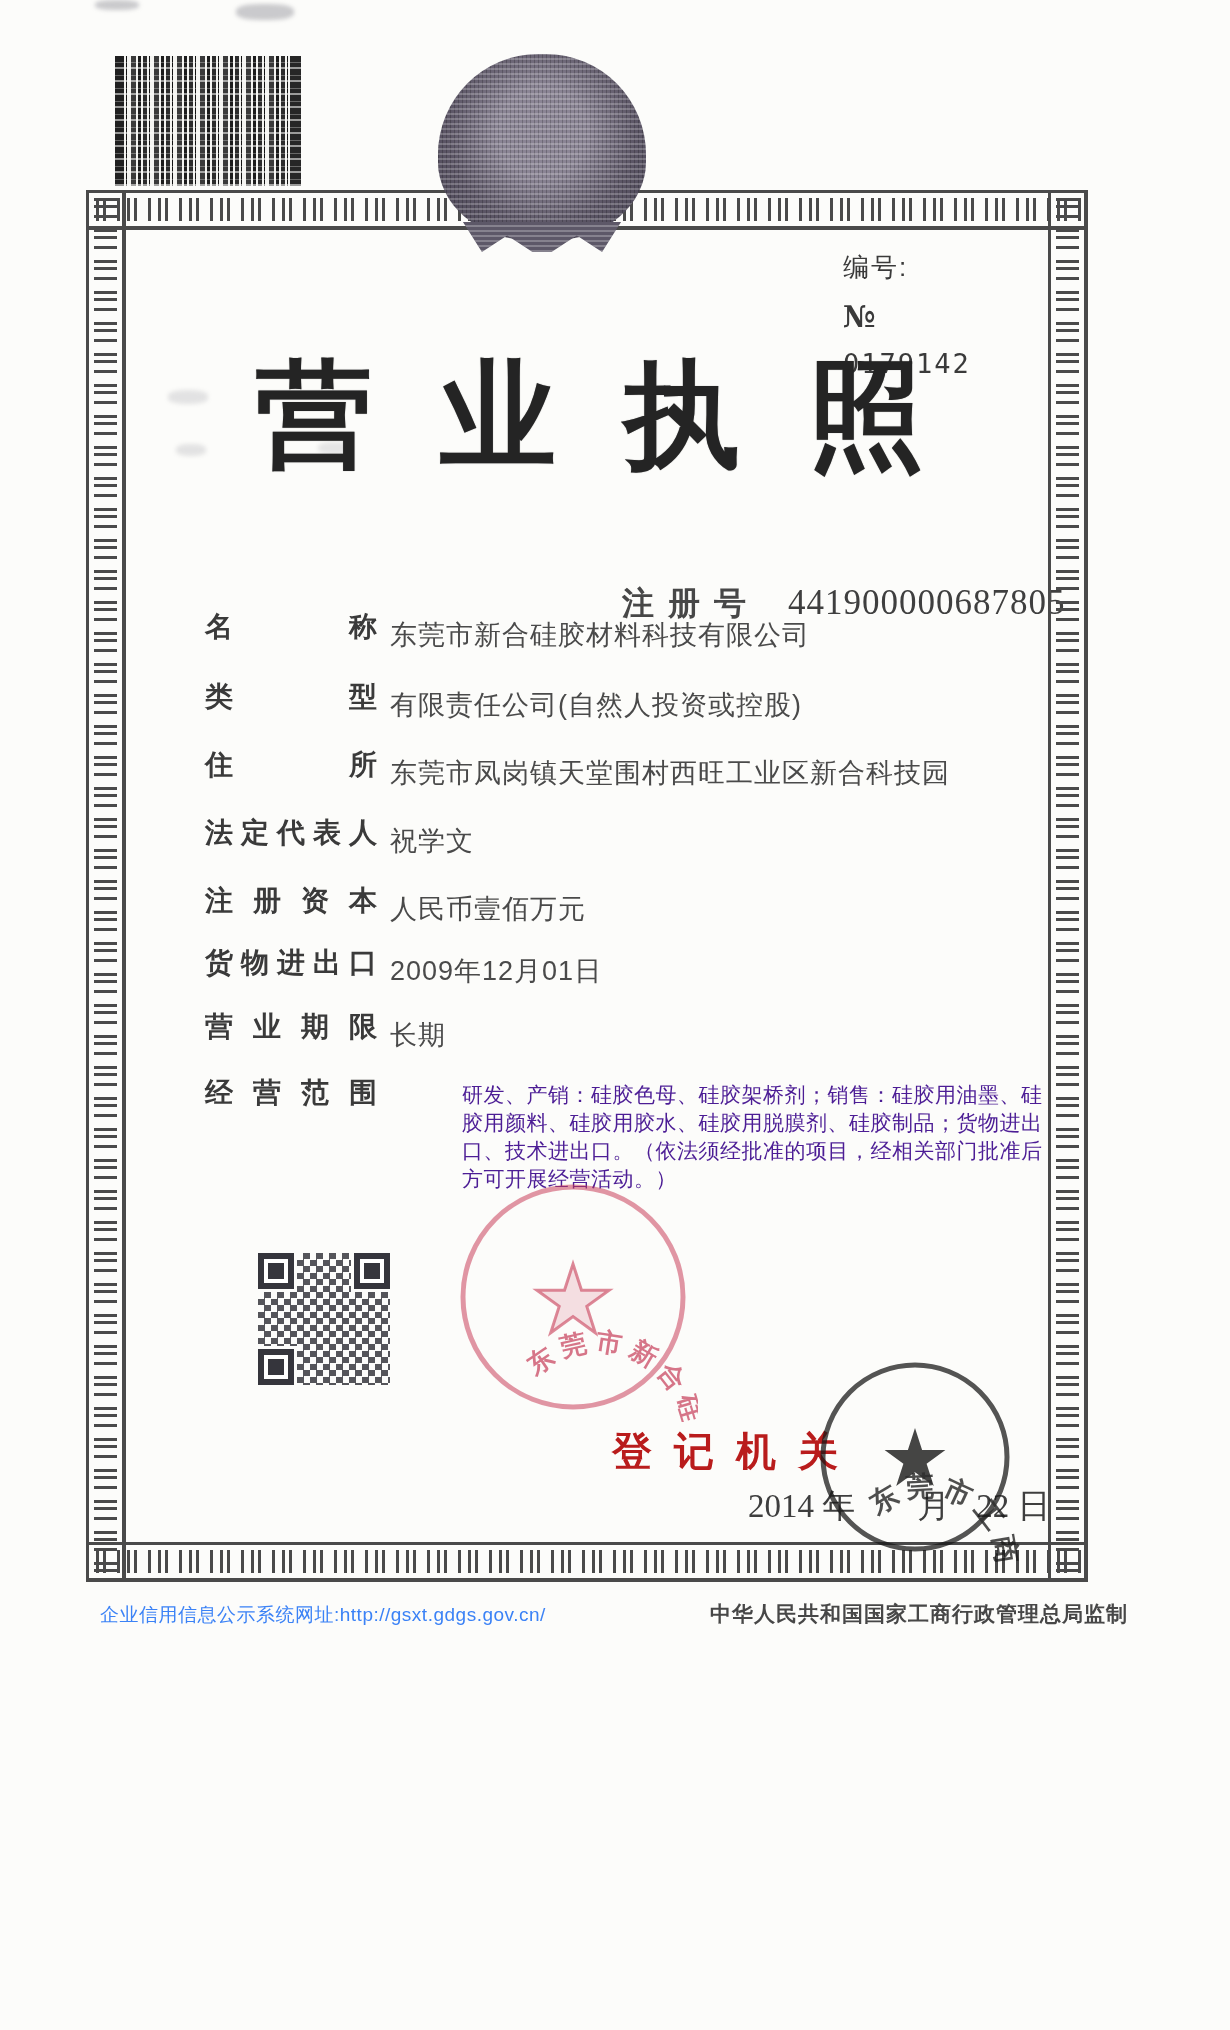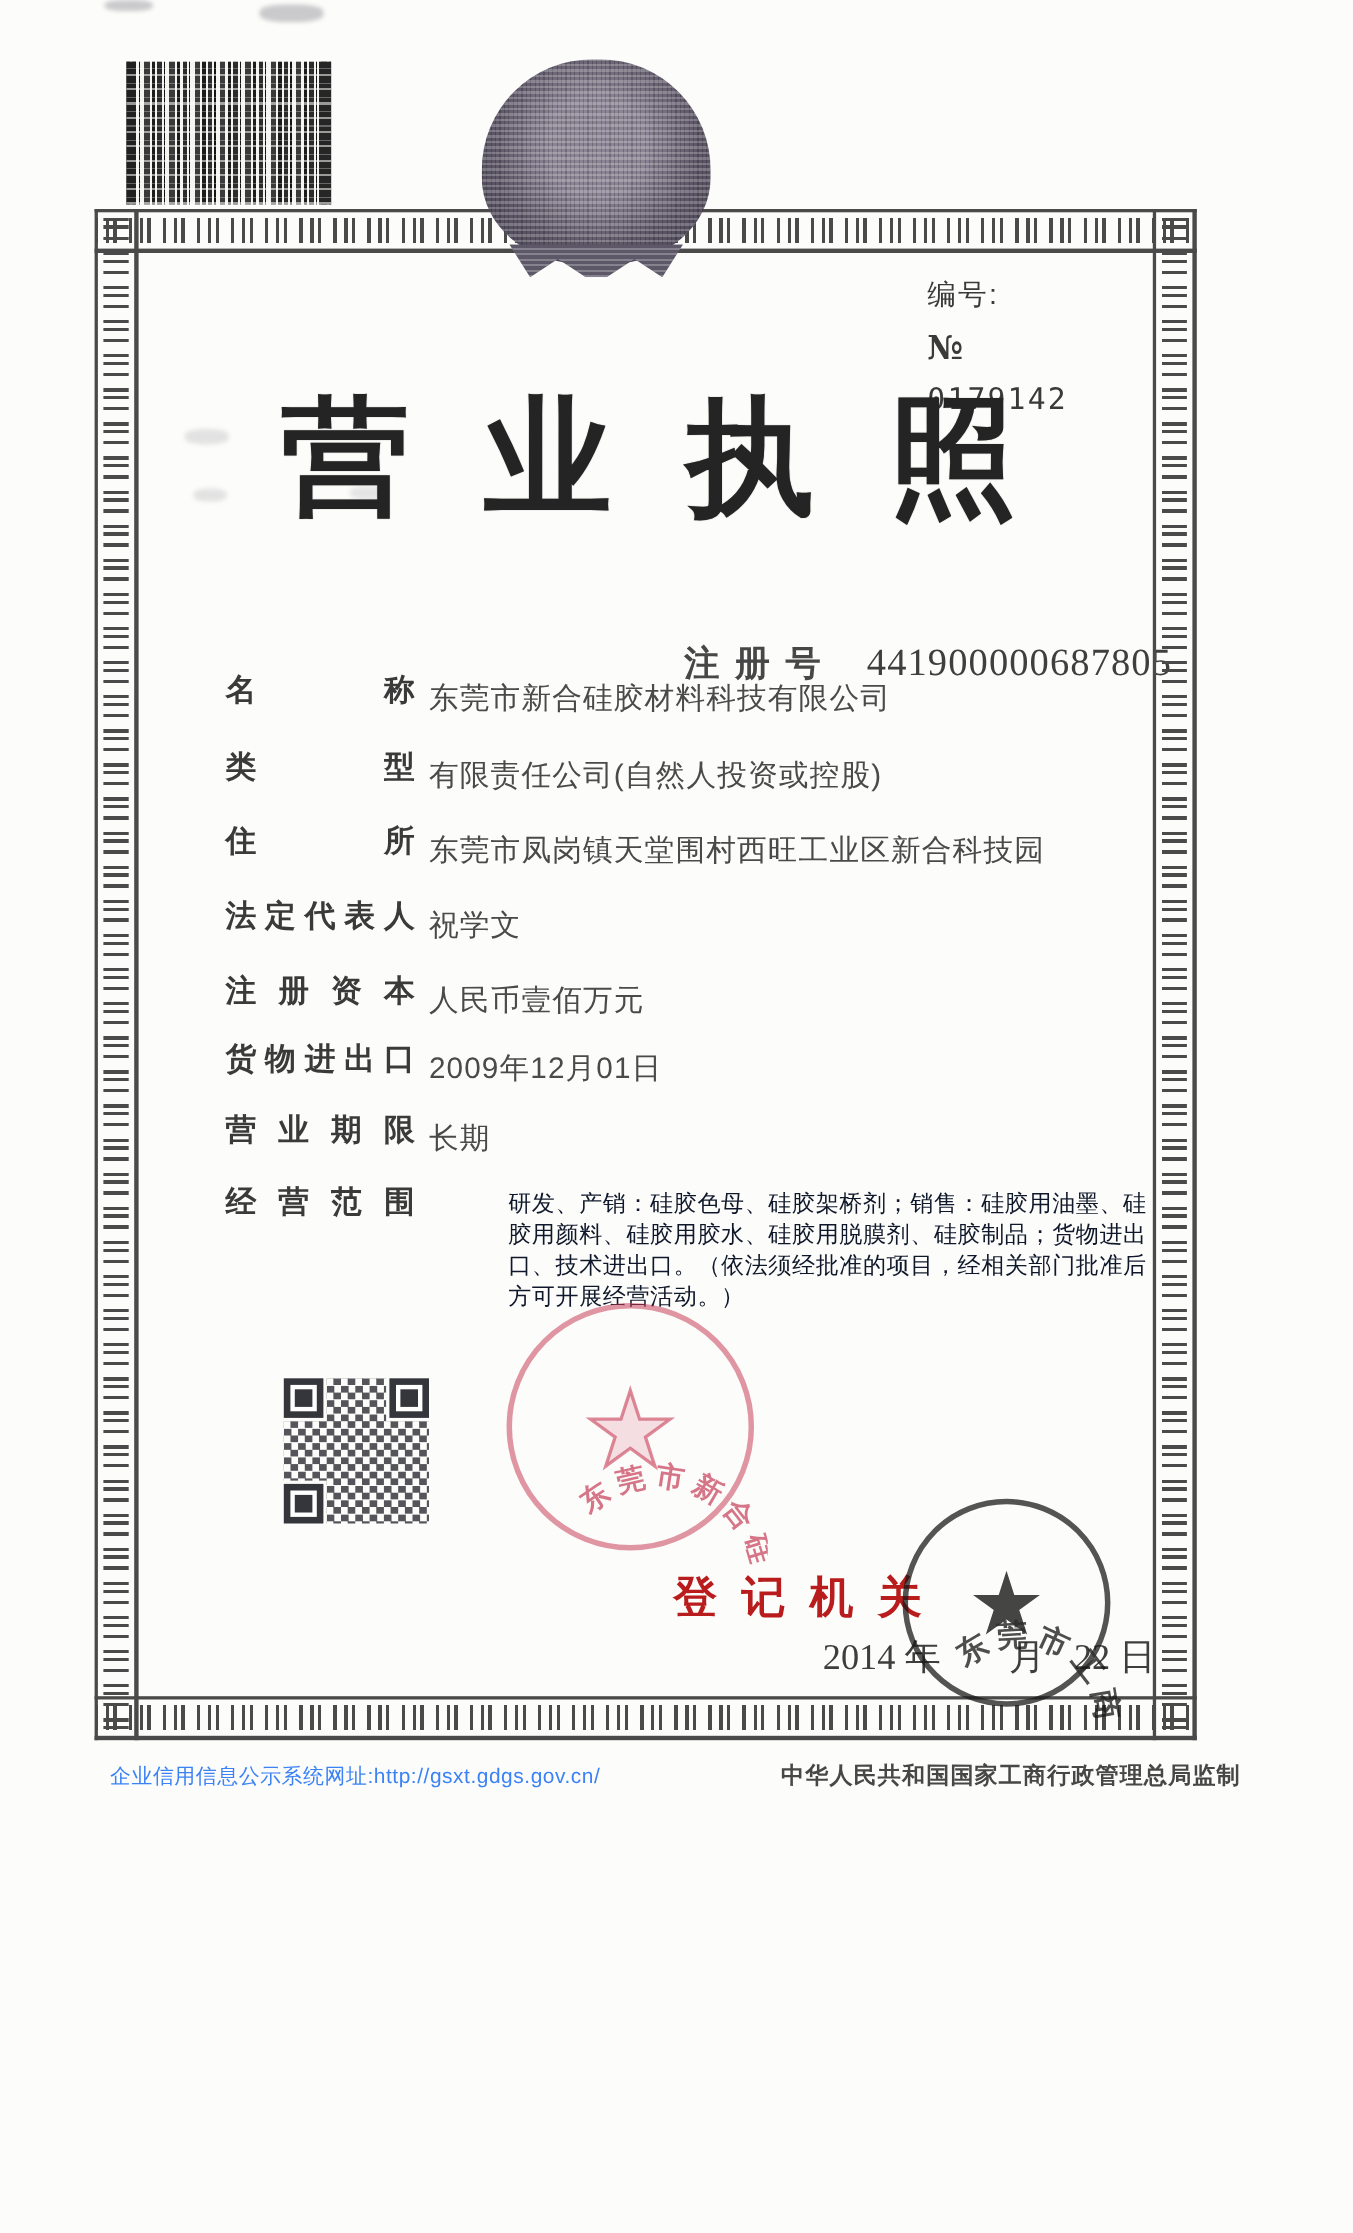--- a/index.html
+++ b/index.html
@@ -79,21 +79,21 @@
   .regno .num { font-family:"Liberation Serif", serif; font-size:35px; color:#3f3f3f; letter-spacing:1px; }
 
   .field-row { position:absolute; left:205px; width:850px; display:flex; align-items:flex-start; gap:13px; }
   .field-row .label {
     width:172px; flex:0 0 172px;
     font-size:28px; font-weight:600; color:#3a3a3a;
     text-align:justify; text-align-last:justify; text-justify:inter-character;
     line-height:1.1;
   }
   .field-row .value { font-size:27px; color:#4a4a4a; letter-spacing:1px; padding-top:7px; line-height:1.25; }
-  .scope-value.value { font-size:21px; line-height:28px; width:585px; margin-left:72px; padding-top:3px; letter-spacing:.5px; color:#0f172a; }
+  .scope-value.value { font-size:21px; line-height:28px; width:585px; margin-left:72px; padding-top:3px; letter-spacing:.5px; color:#4c1d95; }
 
   
   .qr {
     position:absolute; left:258px; top:1253px; width:132px; height:132px; z-index:2;
     background-image:repeating-conic-gradient(rgba(55,55,62,.85) 0% 25%, transparent 0% 50%);
     background-size:13px 13px;
   }
   .qr i {
     position:absolute; width:36px; height:36px; border:6px solid #35353c; background:#fff;
     box-shadow:0 0 0 3px #fcfcfa;

